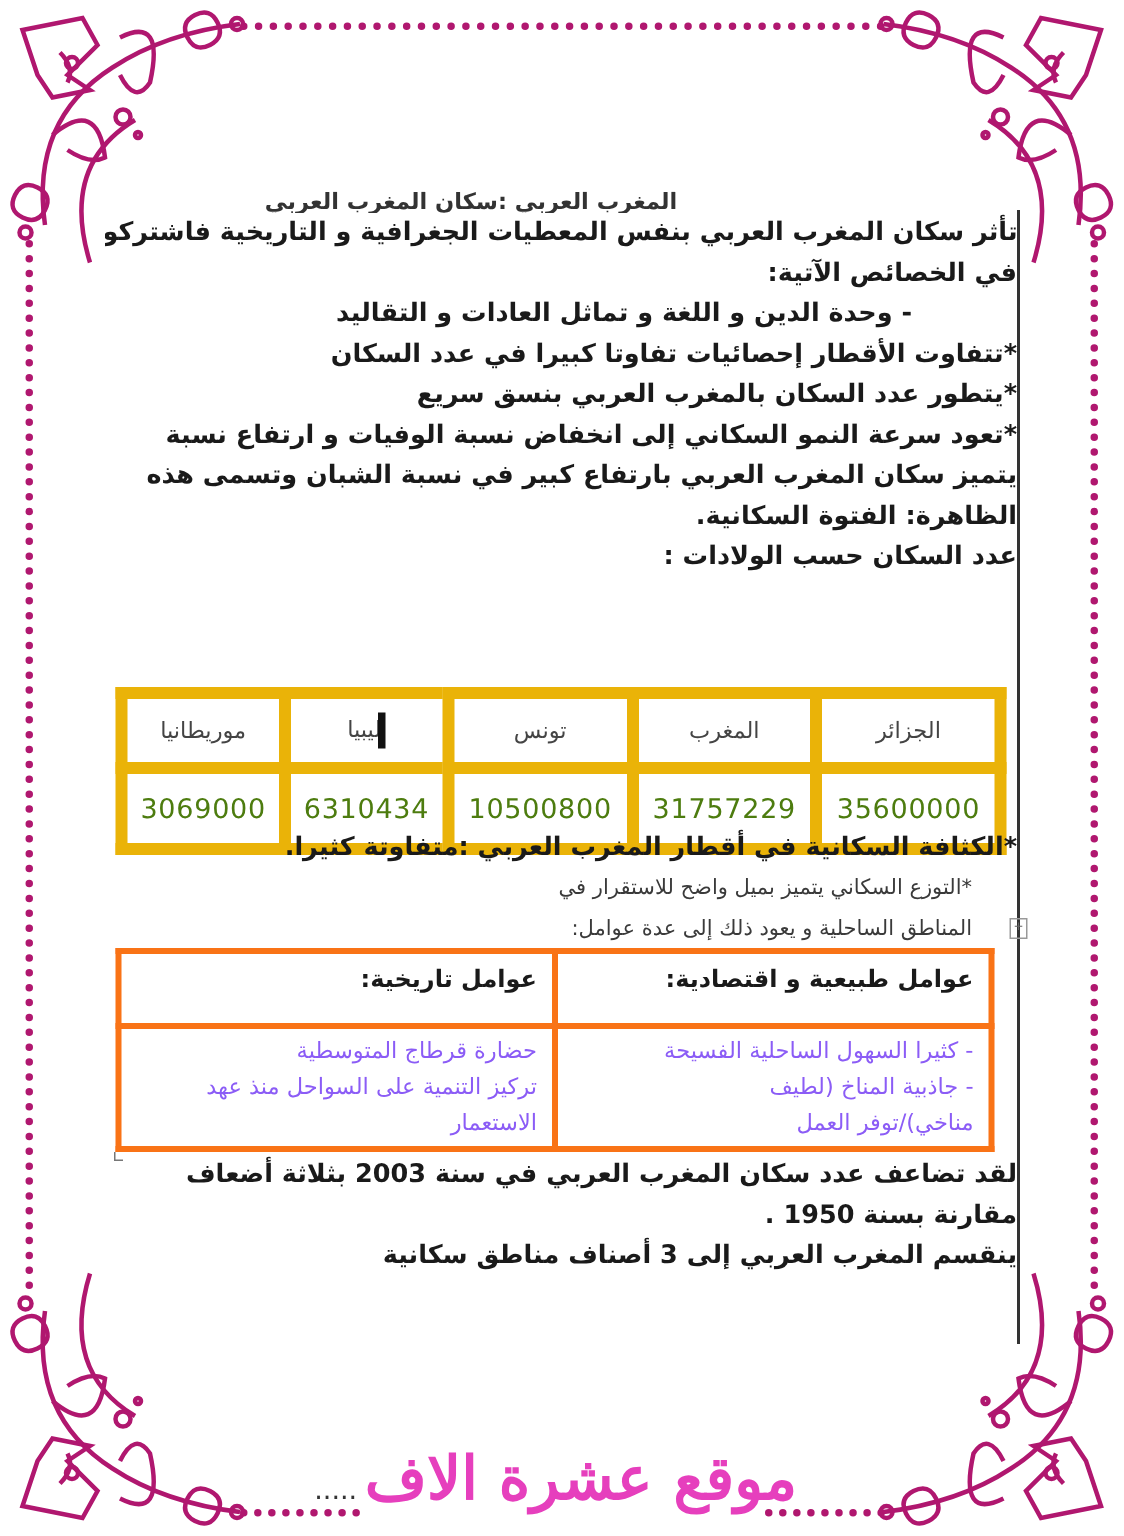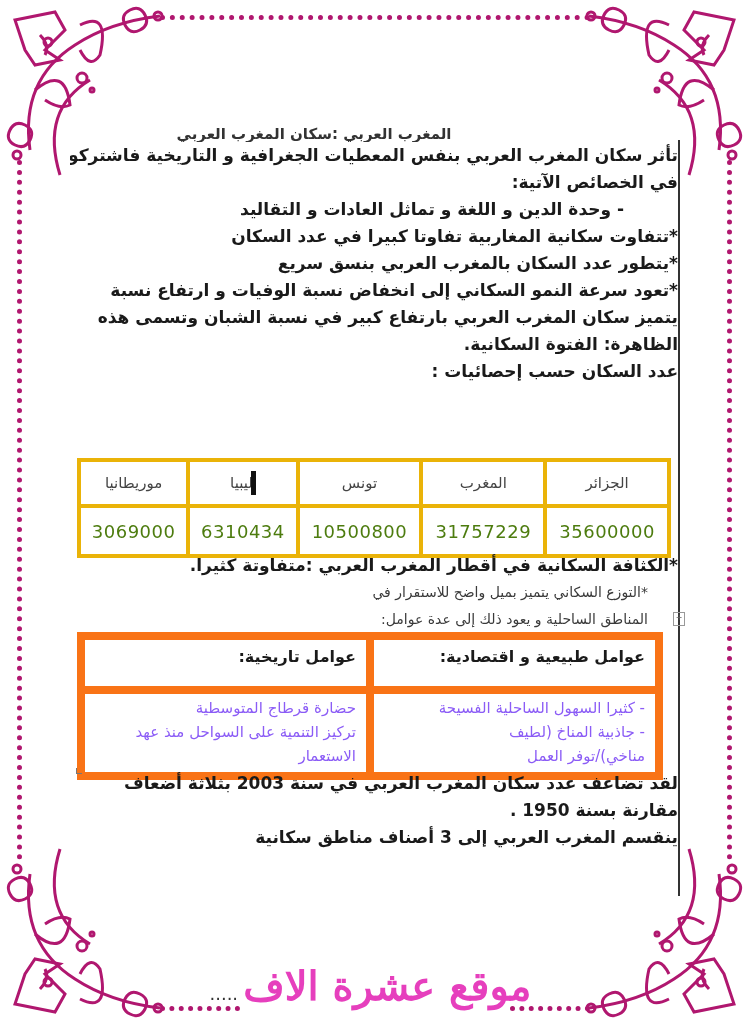--- a/index.html
+++ b/index.html
@@ -13,29 +13,29 @@
   .corner svg { width:100%; height:100%; }
 
   .right-rule { position:absolute; left:678px; top:140px; width:2px; height:756px; background:#333; }
 
   .doc { position:absolute; left:70px; top:124px; width:608px; direction:rtl;
          text-align:right; }
   .line { font-size:17px; line-height:27px; font-weight:bold; white-space:nowrap; overflow:hidden; }
   .line.light { font-weight:normal; color:#3a3a3a; font-size:14px; }
   .title { font-size:15px; text-align:center; color:#333; line-height:20px; height:18px; overflow:hidden;
            font-weight:bold; padding-right:120px; }
-  .indent { padding-right:54px; }
+  .indent { padding-right:70px; }
   .small { font-size:12px; line-height:18px; color:#444; font-weight:normal; }
 
   table.pop { position:absolute; left:77px; top:458px; width:594px; border-collapse:collapse; direction:rtl; }
-  table.pop td { border:4px solid #eab308; text-align:center; height:40px; font-size:15px; color:#444; }
+  table.pop td { border:8px solid #eab308; text-align:center; height:40px; font-size:15px; color:#444; }
   table.pop tr.nums td { font-size:18px; color:#4d7c0f; height:44px; letter-spacing:0.5px; }
 
   table.factors { position:absolute; left:77px; top:632px; width:586px; border-collapse:collapse; direction:rtl; }
-  table.factors td { border:8px solid #f97316; vertical-align:top; text-align:right; padding:2px 10px 2px 8px; width:50%; }
+  table.factors td { border:4px solid #f97316; vertical-align:top; text-align:right; padding:2px 10px 2px 8px; width:50%; }
   table.factors td.head { font-weight:bold; font-size:16px; height:42px; line-height:30px; }
   table.factors td.body { font-size:15px; color:#8b5cf6; line-height:24px; height:74px; }
 
   .caret { display:inline-block; width:5px; height:24px; background:#111; vertical-align:middle; margin-left:-2px; }
   .marker-icon { position:absolute; left:673px; top:612px; width:10px; height:12px; border:1px solid #999; font-size:8px; color:#666; line-height:10px; text-align:center; }
   .corner-mark { position:absolute; left:76px; top:768px; width:5px; height:5px; border-left:1px solid #777; border-bottom:1px solid #777; }
 
   .brand { position:absolute; left:0; width:741px; top:962px; text-align:center; direction:rtl; }
   .brand-text { font-family:"DejaVu Serif", serif; font-size:40px; color:#e63fbd; font-weight:bold; }
   .brand-dots { color:#333; font-size:18px; letter-spacing:1px; }
@@ -118,26 +118,26 @@
   </svg>
 </div>
 
 <div class="right-rule"></div>
 
 <div class="doc">
   <div class="line title">المغرب العربي :سكان المغرب العربي</div>
   <div class="line">تأثر سكان المغرب العربي بنفس المعطيات الجغرافية و التاريخية فاشتركوا</div>
   <div class="line">في الخصائص الآتية:</div>
   <div class="line indent">-   وحدة الدين و اللغة و تماثل العادات و التقاليد</div>
-  <div class="line">*تتفاوت سكانية المغاربية تفاوتا كبيرا في عدد السكان</div>
+  <div class="line">*تتفاوت الأقطار إحصائيات تفاوتا كبيرا في عدد السكان</div>
   <div class="line">*يتطور عدد السكان بالمغرب العربي بنسق سريع</div>
   <div class="line">*تعود سرعة النمو السكاني  إلى انخفاض نسبة الوفيات و ارتفاع نسبة</div>
   <div class="line">يتميز سكان المغرب العربي بارتفاع كبير في نسبة الشبان وتسمى هذه</div>
   <div class="line">الظاهرة: الفتوة السكانية.</div>
-  <div class="line">عدد السكان حسب إحصائيات  :</div>
+  <div class="line">عدد السكان حسب الولادات  :</div>
 </div>
 
 <table class="pop">
   <tbody>
       <tr>
     <td>الجزائر</td>
     <td>المغرب</td>
     <td>تونس</td>
     <td><span class="caret"></span><span>ليبيا</span></td>
     <td>موريطانيا</td>

